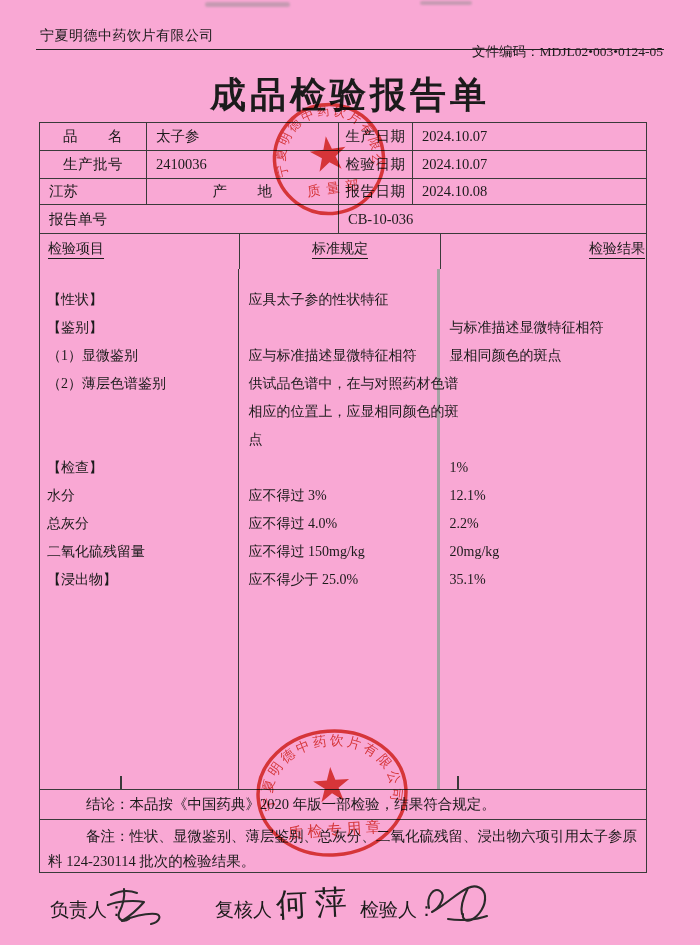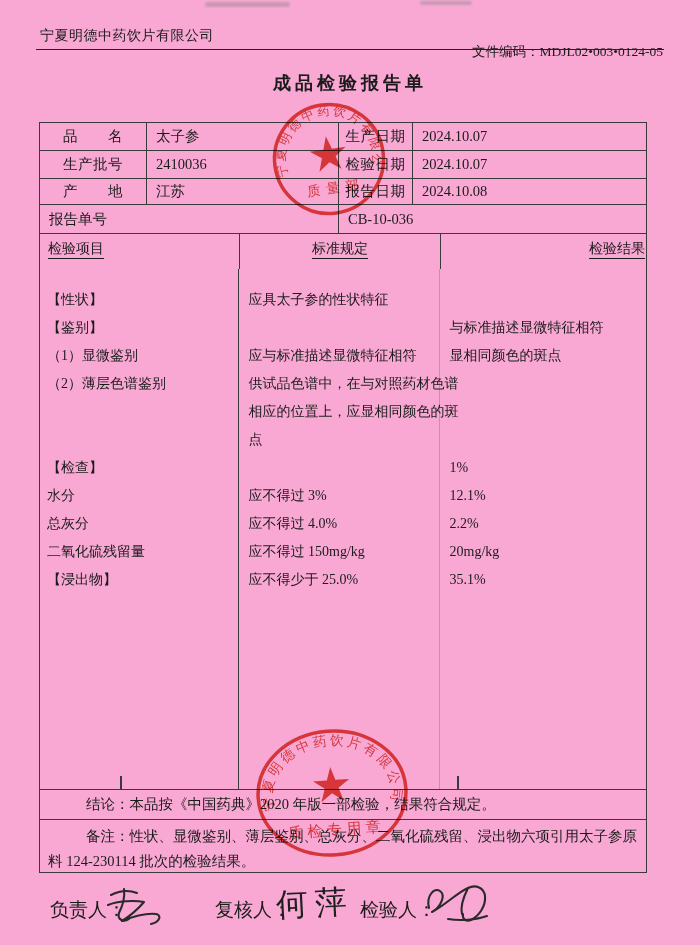--- a/index.html
+++ b/index.html
@@ -2,42 +2,42 @@
 <html><head>
 <meta charset="utf-8">
 <style>
   html,body{margin:0;padding:0;background:#e8e8e8;}
   .page{position:relative;width:700px;height:945px;background:#f9a8d4;overflow:hidden;
         font-family:"Liberation Serif","DejaVu Serif",serif;color:#1b1b1b;}
   .smudge{position:absolute;background:#8a8a8a;opacity:.45;border-radius:3px;filter:blur(1px);}
   .hdr-company{position:absolute;left:40px;top:27px;font-size:14px;letter-spacing:.5px;}
   .hdr-code{position:absolute;right:37px;top:27px;font-size:13.5px;margin-top:16px;}
   .hdr-rule{position:absolute;left:36px;right:36px;top:49px;border-top:1.5px solid #222;height:0;}
-  .title{position:absolute;left:0;right:0;top:71px;text-align:center;font-size:18px;font-weight:bold;letter-spacing:4px;}
+  .title{position:absolute;left:0;right:0;top:71px;text-align:center;font-size:36px;font-weight:bold;letter-spacing:4px;}
 
   
   .tbl{position:absolute;left:39px;top:122px;width:608px;height:751px;border:1.5px solid #3a3a3a;box-sizing:border-box;}
   .info-grid{position:absolute;left:0;top:0;right:0;display:grid;grid-template-columns:107px 192px 74px 1fr;grid-template-rows:28px 28px 26px 29px;}
   .cell{display:flex;align-items:center;font-size:14.5px;box-sizing:border-box;border-bottom:1px solid #3a3a3a;}
   .cell.br{border-right:1px solid #3a3a3a;}
   .cell.lab{justify-content:center;letter-spacing:.5px;}
   .cell.val{padding-left:9px;}
   .cell.span2{grid-column:span 2;}
 
   .res-head{position:absolute;left:0;right:0;top:111px;height:35px;display:flex;box-sizing:border-box;}
   .rh-cell{box-sizing:border-box;padding-top:6px;font-size:14px;}
   .rh-1{width:200px;border-right:1px solid #3a3a3a;padding-left:8px;}
   .rh-2{width:201px;border-right:1px solid #3a3a3a;text-align:center;}
   .rh-3{width:204px;text-align:right;}
   .uline{text-decoration:underline;text-underline-offset:5px;}
 
   .res-body{position:absolute;left:0;right:4px;top:146px;height:520px;display:flex;box-sizing:border-box;}
   .rb-col{box-sizing:border-box;padding-top:17px;}
   .rb-1{width:200px;border-right:1px solid #3a3a3a;padding-left:7px;}
-  .rb-2{width:201px;border-right:1px solid #a3a3a3;padding-left:10px;}
+  .rb-2{width:201px;border-right:3px solid #a3a3a3;padding-left:10px;}
   .rb-3{width:204px;padding-left:10px;}
   .ln{height:28px;line-height:28px;font-size:14px;white-space:nowrap;}
 
   .tick{position:absolute;top:653px;width:1.5px;height:13px;background:#3a3a3a;}
   .conclusion{position:absolute;left:0;right:0;top:666px;height:30px;border-top:1px solid #3a3a3a;box-sizing:border-box;
               padding-left:46px;line-height:29px;font-size:14.5px;}
   .remark{position:absolute;left:0;right:0;top:696px;bottom:0;border-top:1px solid #3a3a3a;box-sizing:border-box;
           padding:4px 8px 0 8px;text-indent:38px;font-size:14.5px;line-height:25px;}
 
   .sig-label{position:absolute;top:897px;font-size:19px;}
@@ -71,22 +71,22 @@
       <div class="cell lab br">品　　名</div>
       <div class="cell val br">太子参</div>
       <div class="cell lab br">生产日期</div>
       <div class="cell val">2024.10.07</div>
 
       <div class="cell lab br">生产批号</div>
       <div class="cell val br">2410036</div>
       <div class="cell lab br">检验日期</div>
       <div class="cell val">2024.10.07</div>
 
+      <div class="cell val br">江苏</div>
       <div class="cell lab br">产　　地</div>
-      <div class="cell val br">江苏</div>
       <div class="cell lab br">报告日期</div>
       <div class="cell val">2024.10.08</div>
 
       <div class="cell val br span2">报告单号</div>
       <div class="cell val span2">CB-10-036</div>
     </div>
 
     <div class="res-head">
       <div class="rh-cell rh-1"><span class="uline">检验项目</span></div>
       <div class="rh-cell rh-2"><span class="uline">标准规定</span></div>

